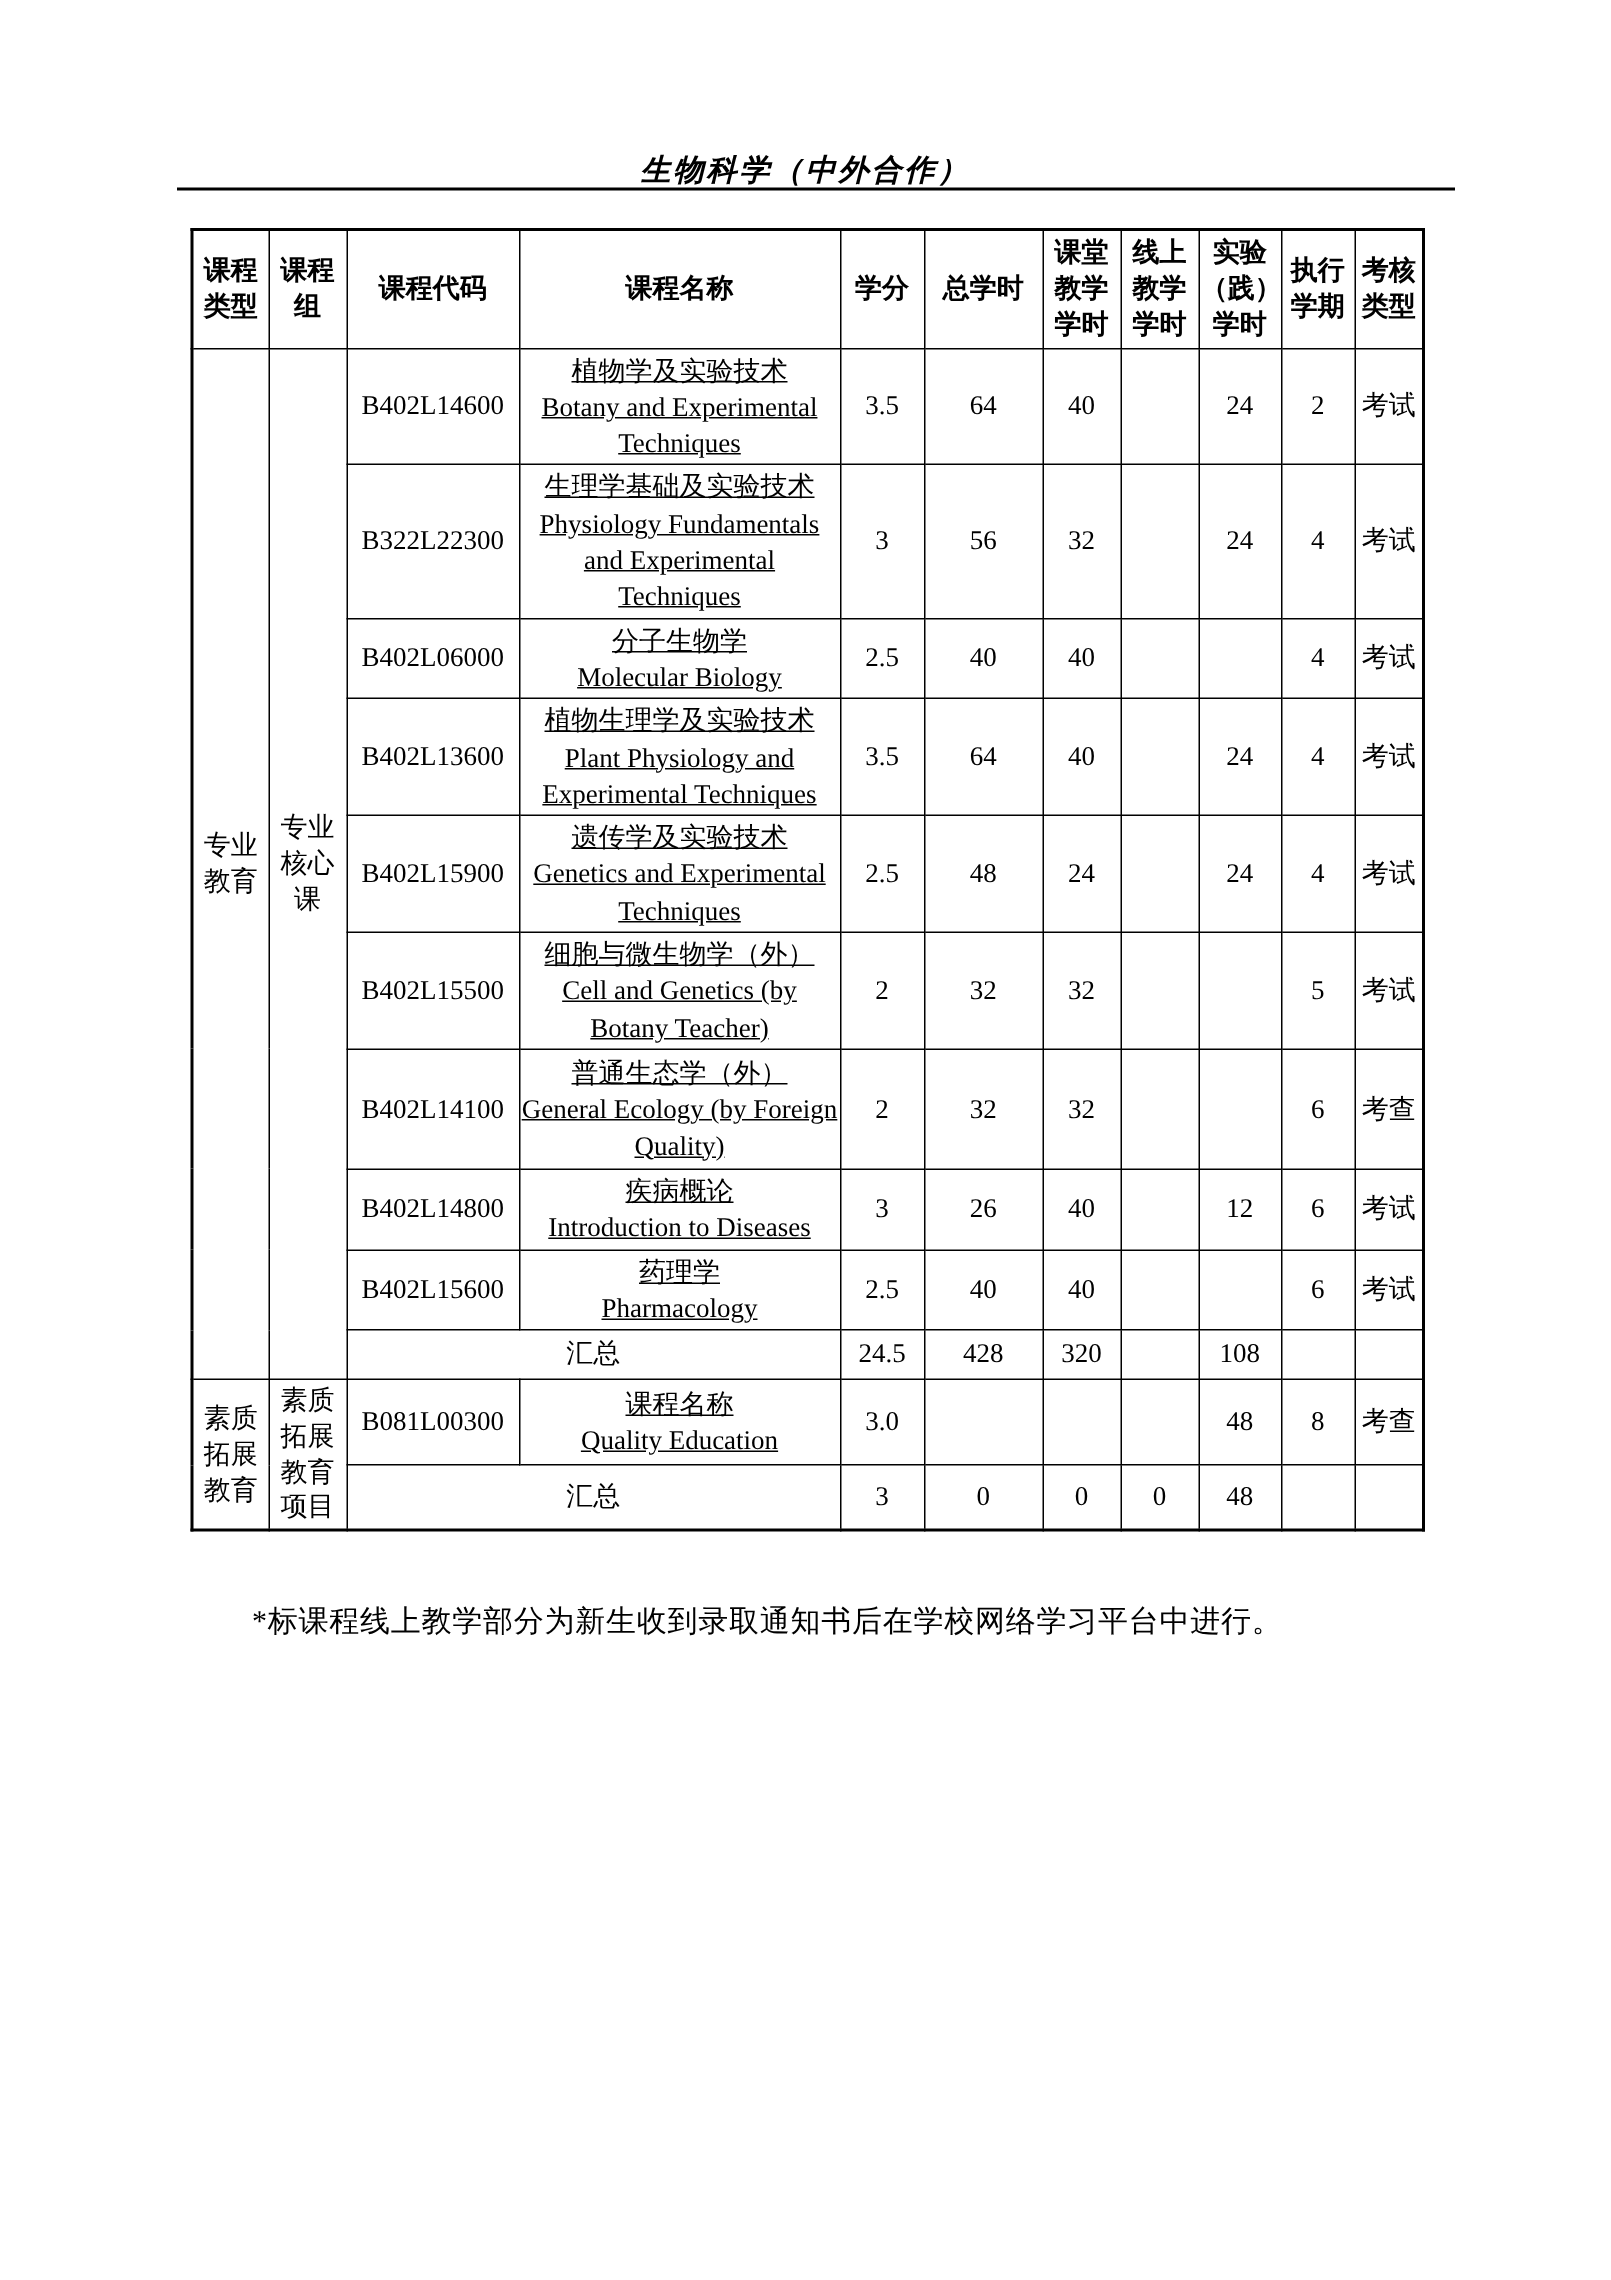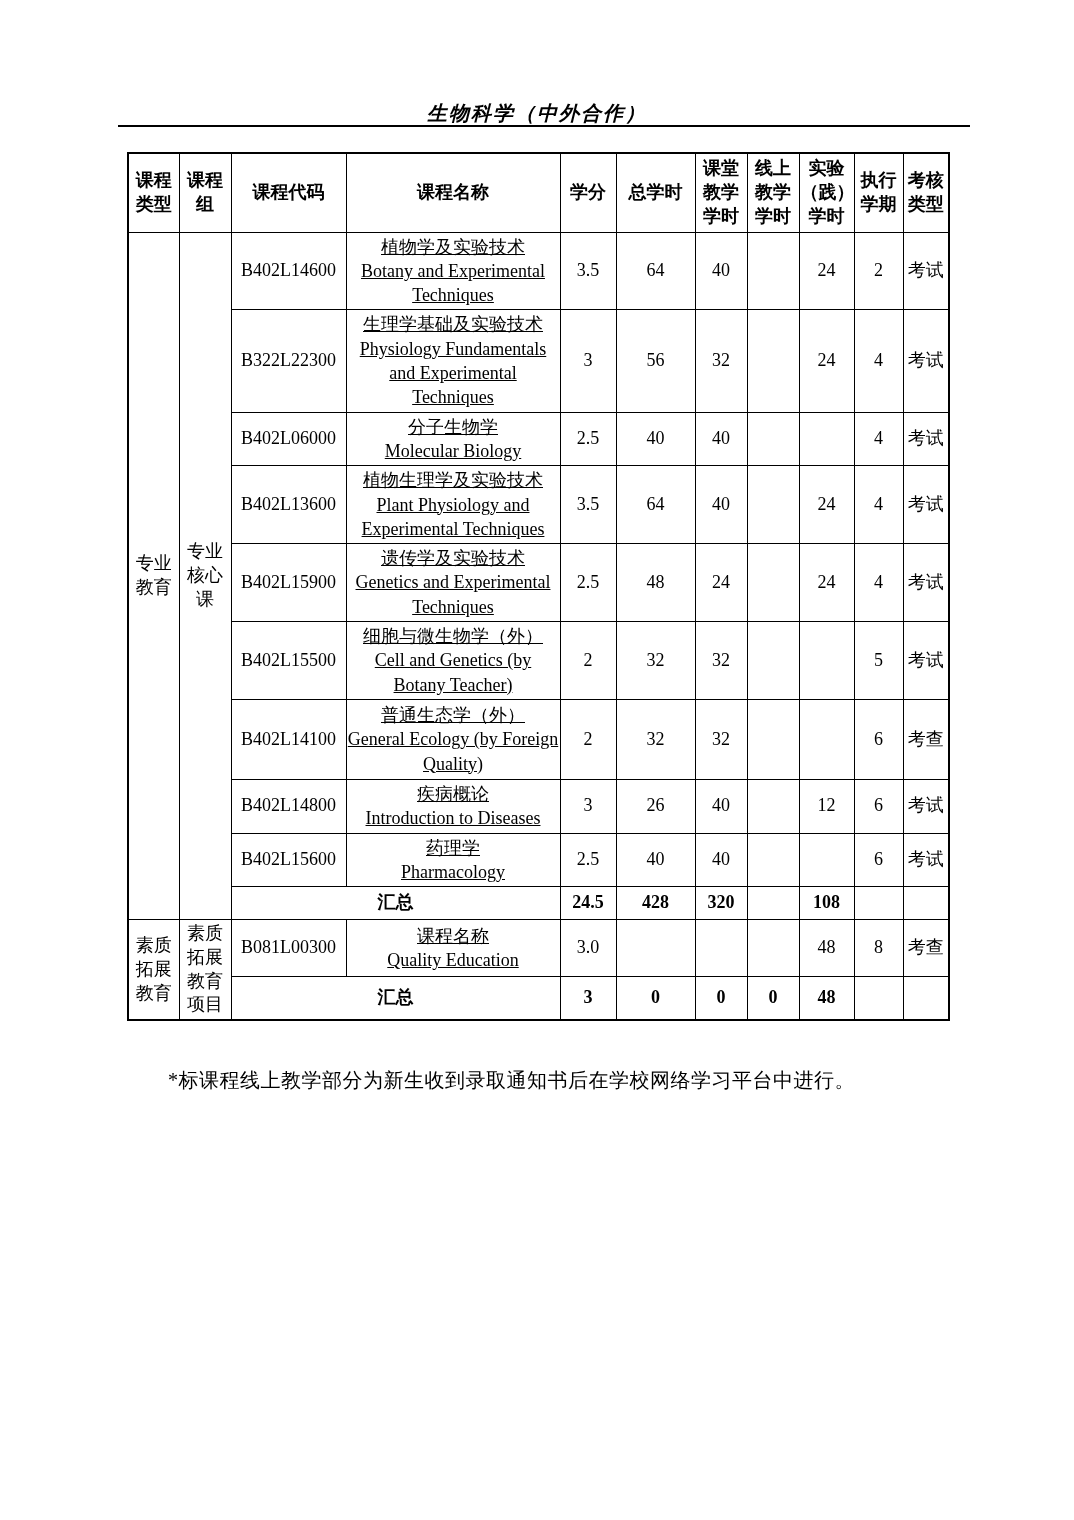--- a/index.html
+++ b/index.html
@@ -24,21 +24,21 @@
   table.curriculum td,table.curriculum th{
     border:1px solid #000;
     text-align:center;vertical-align:middle;
     padding:2px 1px;box-sizing:border-box;
     white-space:pre-line;
     font-weight:normal;
     overflow:hidden;
   }
   table.curriculum{border:2px solid #000;padding-left:24px;}
   table.curriculum th{font-weight:bold;}
-  tr.summary-row td{font-weight:bold;margin-top:43px;}
+  tr.summary-row td{font-weight:normal;margin-top:43px;}
   td.name-cell{line-height:1.35;text-decoration:underline;}
   .footnote{
     position:absolute;top:1022px;left:168px;
     font-size:20px;letter-spacing:0.5px;margin-top:45px;
   }
 </style>
 </head>
 <body>
 
 <div class="page-title">生物科学（中外合作）</div>

